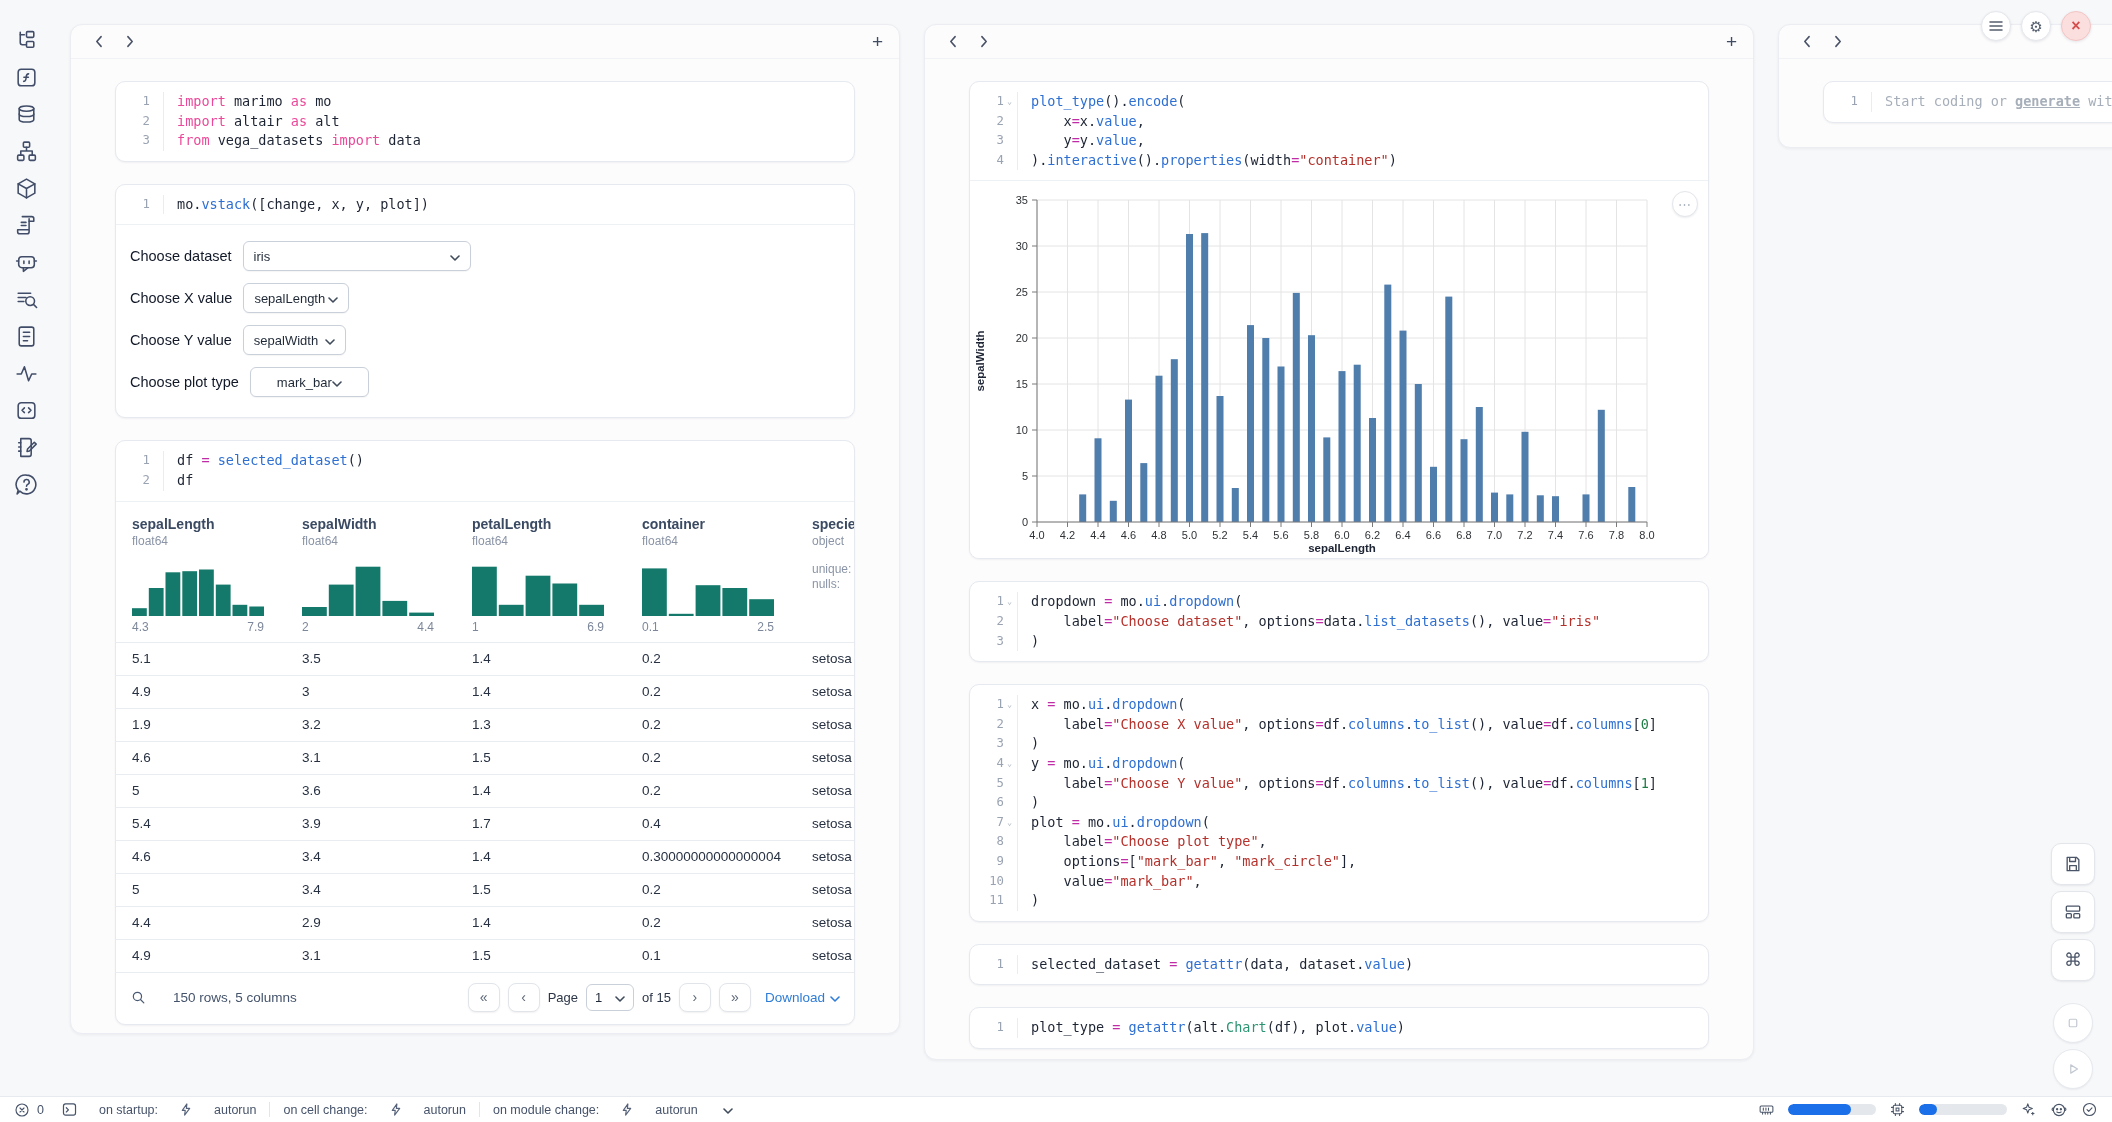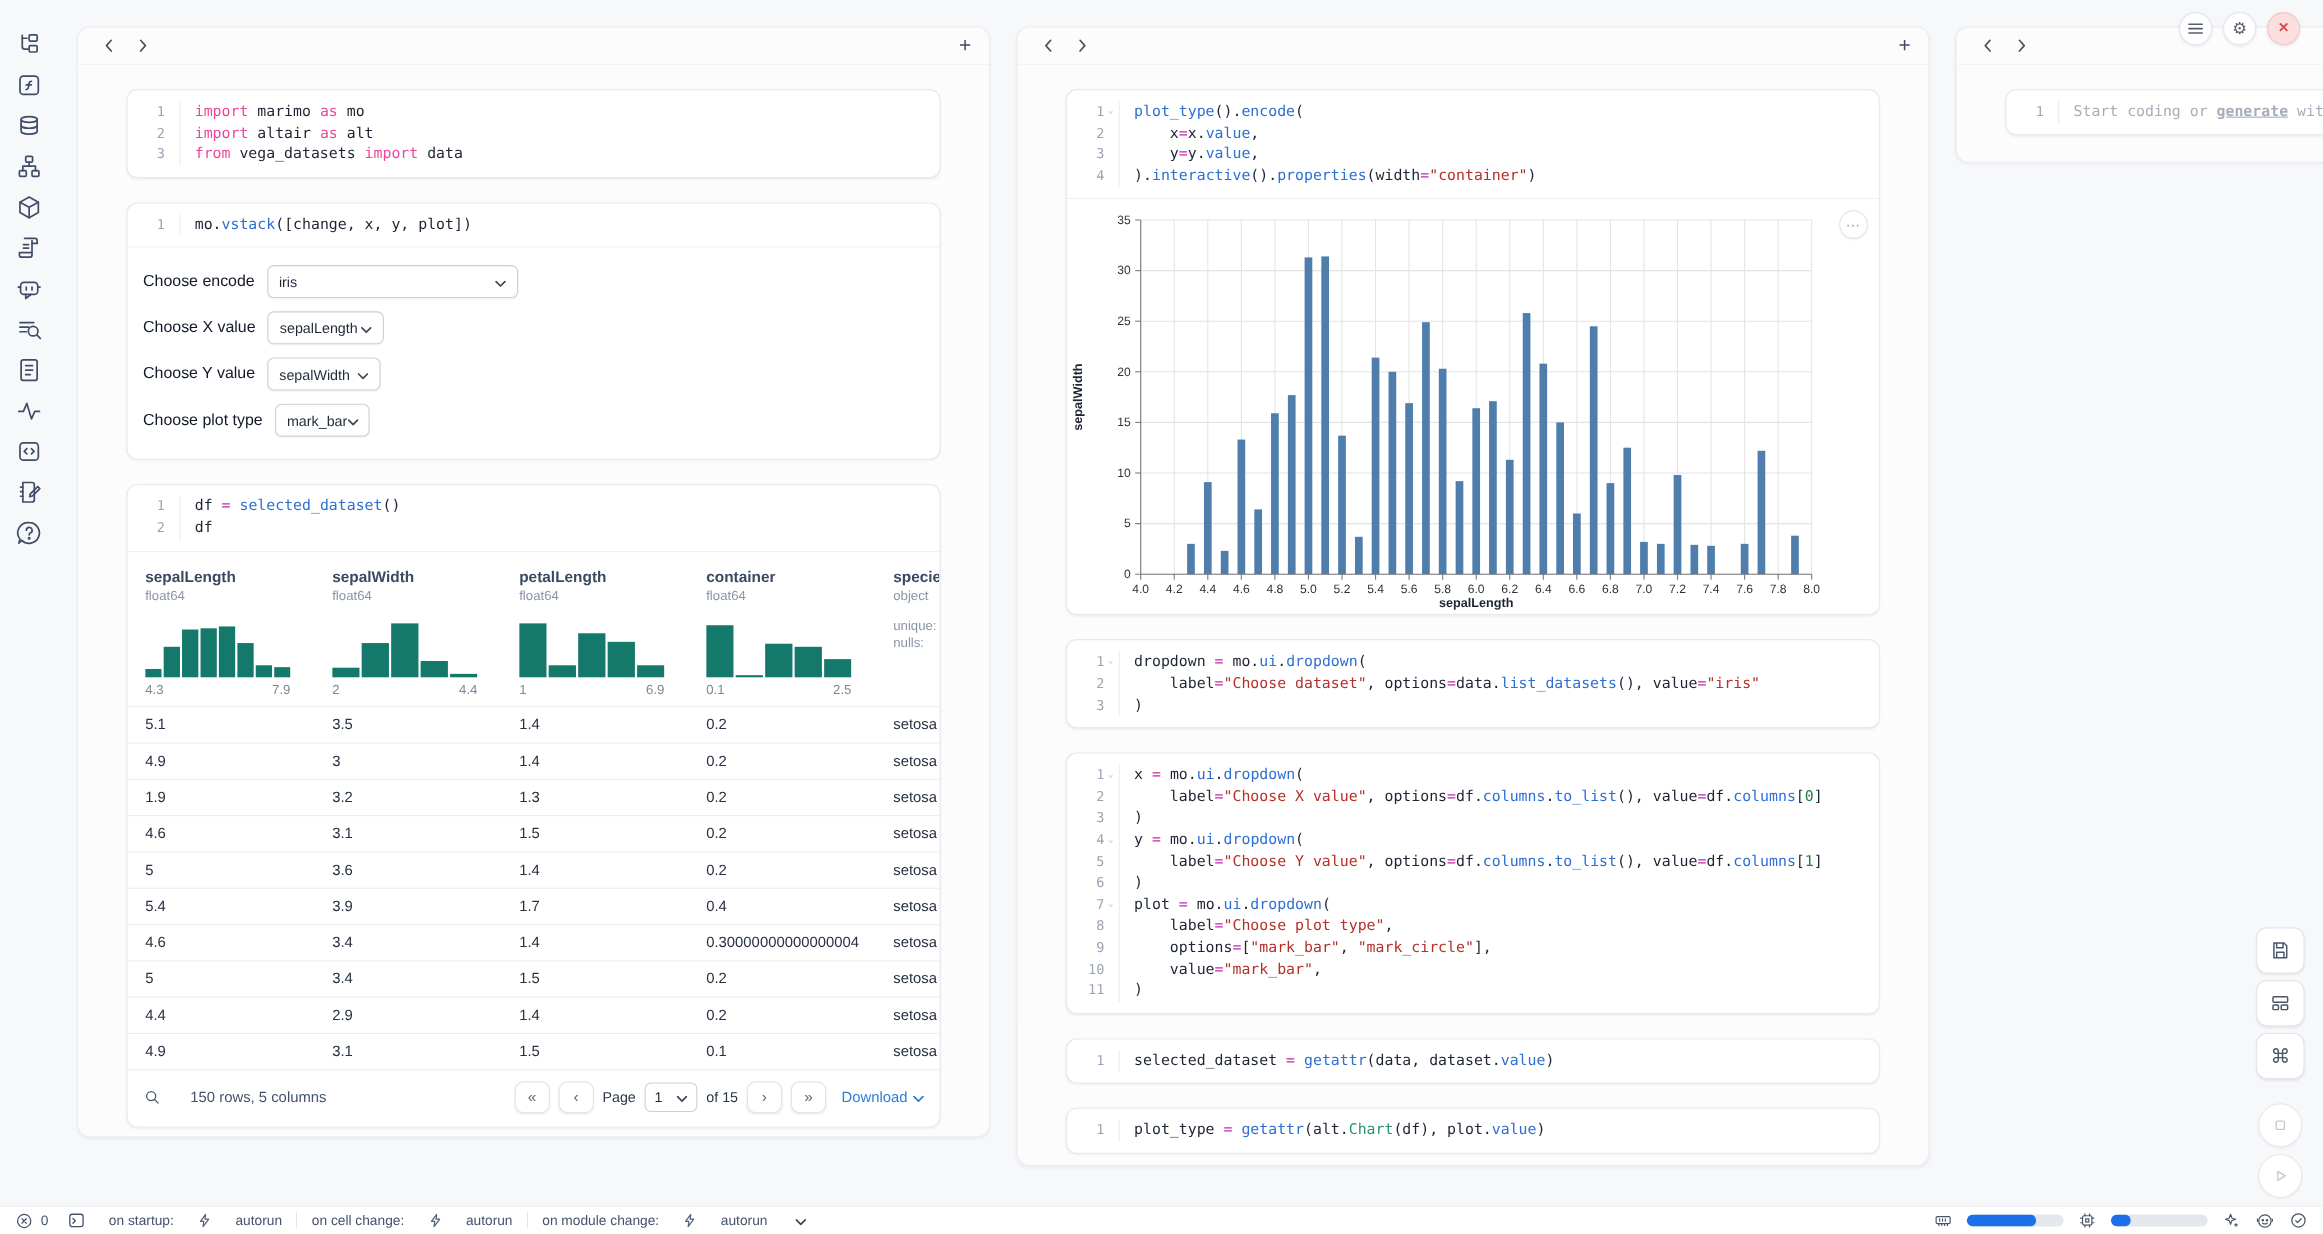--- a/index.html
+++ b/index.html
@@ -227,21 +227,21 @@
             <div class="cl">
               <span class="gut">
                 <span class="num">1</span>
                 <span class="fold"></span>
               </span>
               <span class="codeline"><span class="tk-p">mo.</span><span class="tk-f">vstack</span><span class="tk-p">([change, x, y, plot])</span></span>
             </div>
           </div>
           <div class="output dd-out">
             <div class="dd-row">
-              <span class="dd-label">Choose encode</span>
+              <span class="dd-label">Choose dataset</span>
               <span class="select" style="width: 228px;">
                 <span>iris</span>
                 <span><svg width="10" height="6" viewBox="0 0 10 6" fill="none" stroke="#3f4a5a" stroke-width="1.6" stroke-linecap="round" stroke-linejoin="round">
                     <path d="M1 1l4 4 4-4"></path>
                   </svg></span>
               </span>
             </div>
             <div class="dd-row">
               <span class="dd-label">Choose X value</span>
               <span class="select" style="width: 106px;">
@@ -255,21 +255,21 @@
               <span class="dd-label">Choose Y value</span>
               <span class="select" style="width: 103px;">
                 <span>sepalWidth</span>
                 <span><svg width="10" height="6" viewBox="0 0 10 6" fill="none" stroke="#3f4a5a" stroke-width="1.6" stroke-linecap="round" stroke-linejoin="round">
                     <path d="M1 1l4 4 4-4"></path>
                   </svg></span>
               </span>
             </div>
             <div class="dd-row">
               <span class="dd-label">Choose plot type</span>
-              <span class="select" style="width: 86px;">
+              <span class="select" style="width: 119px; justify-content: center;">
                 <span>mark_bar</span>
                 <span><svg width="10" height="6" viewBox="0 0 10 6" fill="none" stroke="#3f4a5a" stroke-width="1.6" stroke-linecap="round" stroke-linejoin="round">
                     <path d="M1 1l4 4 4-4"></path>
                   </svg></span>
               </span>
             </div>
           </div>
         </div>
         <div class="cell">
           <div class="codeblock">

